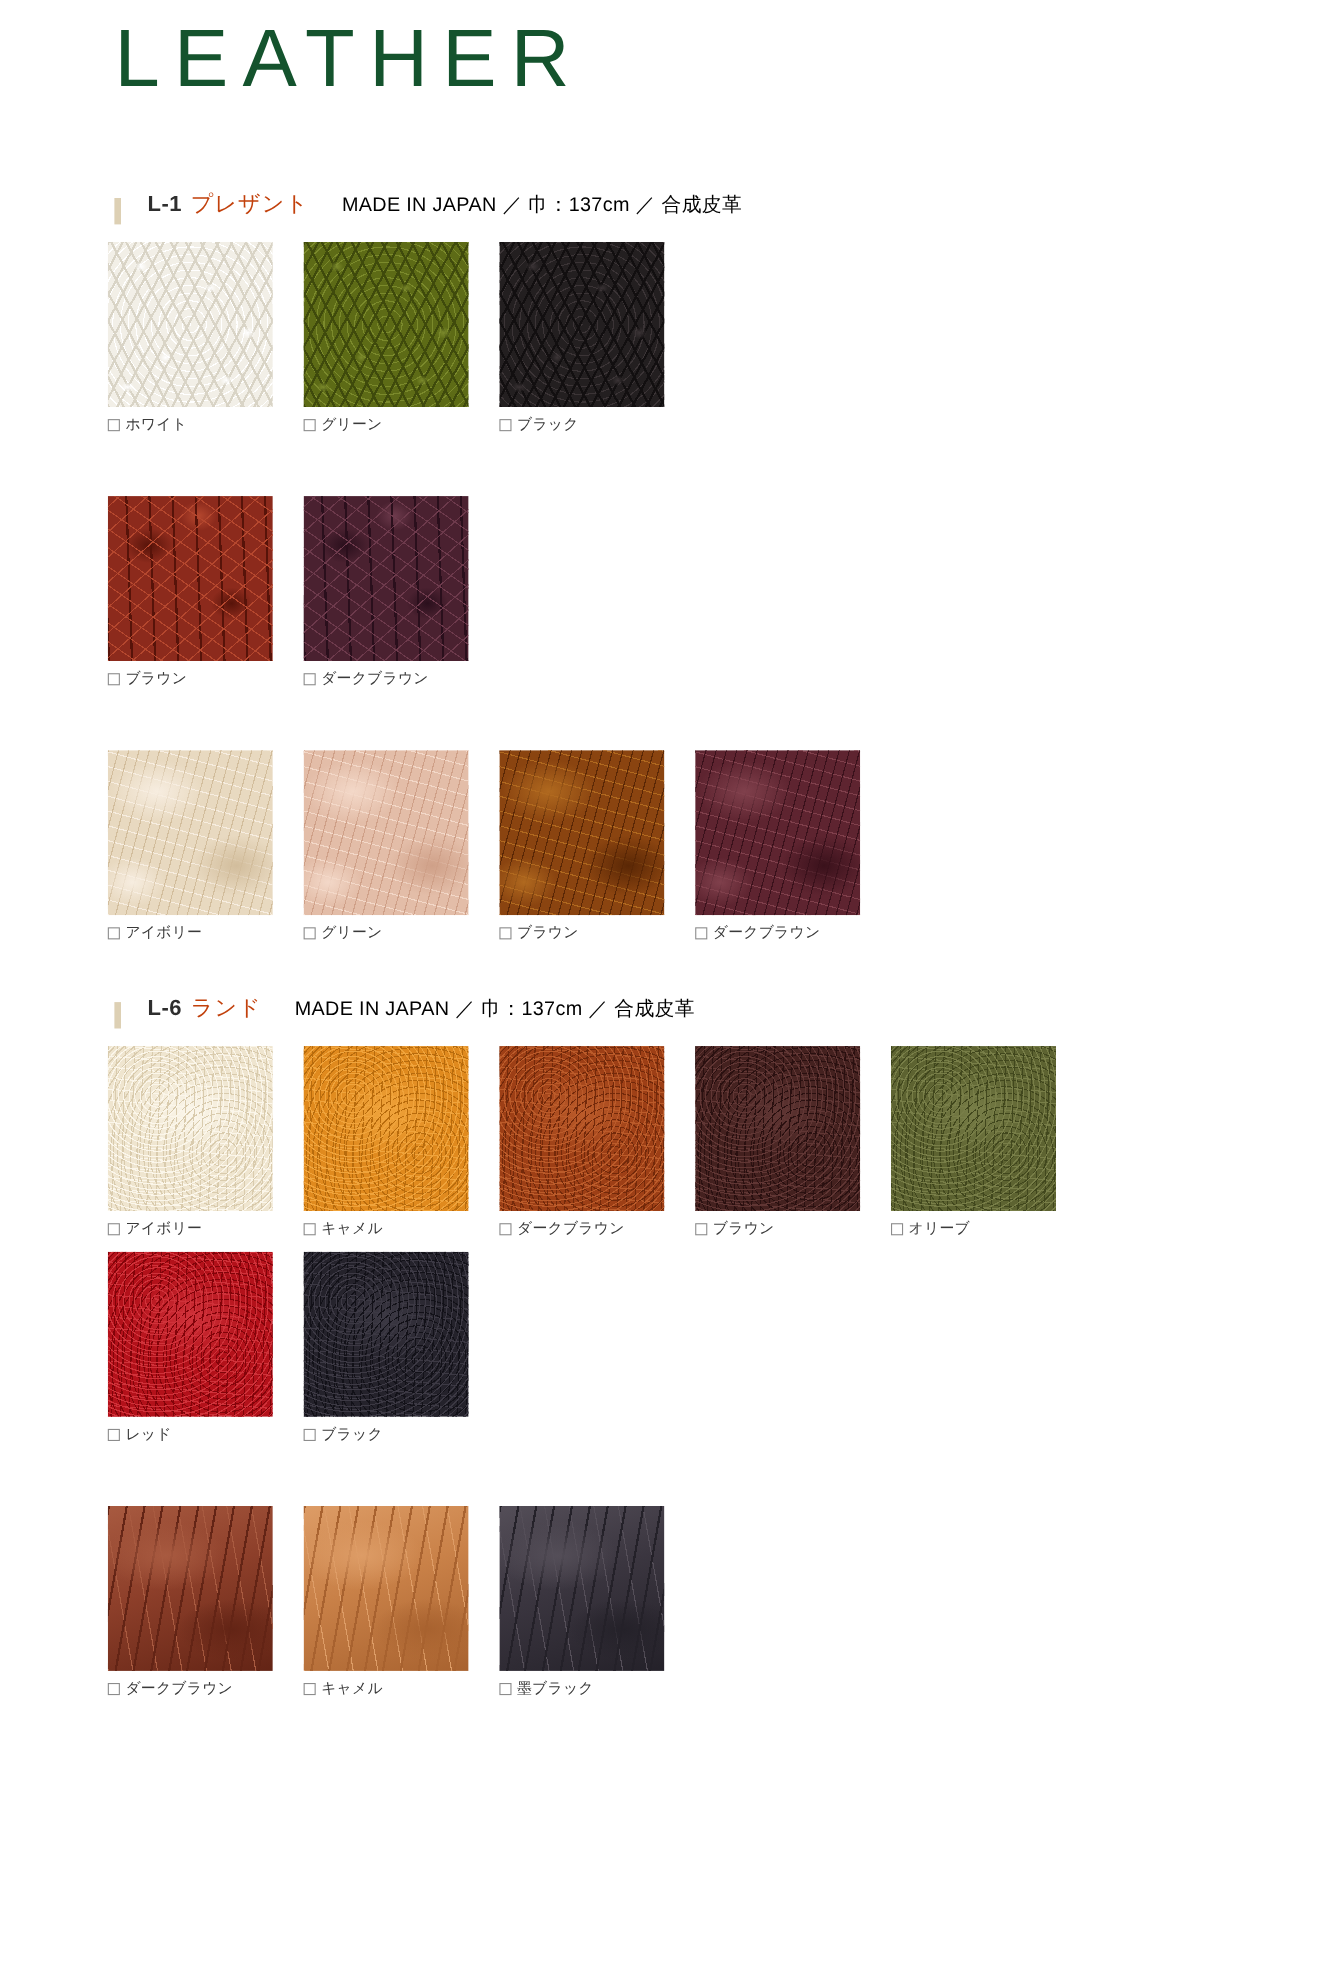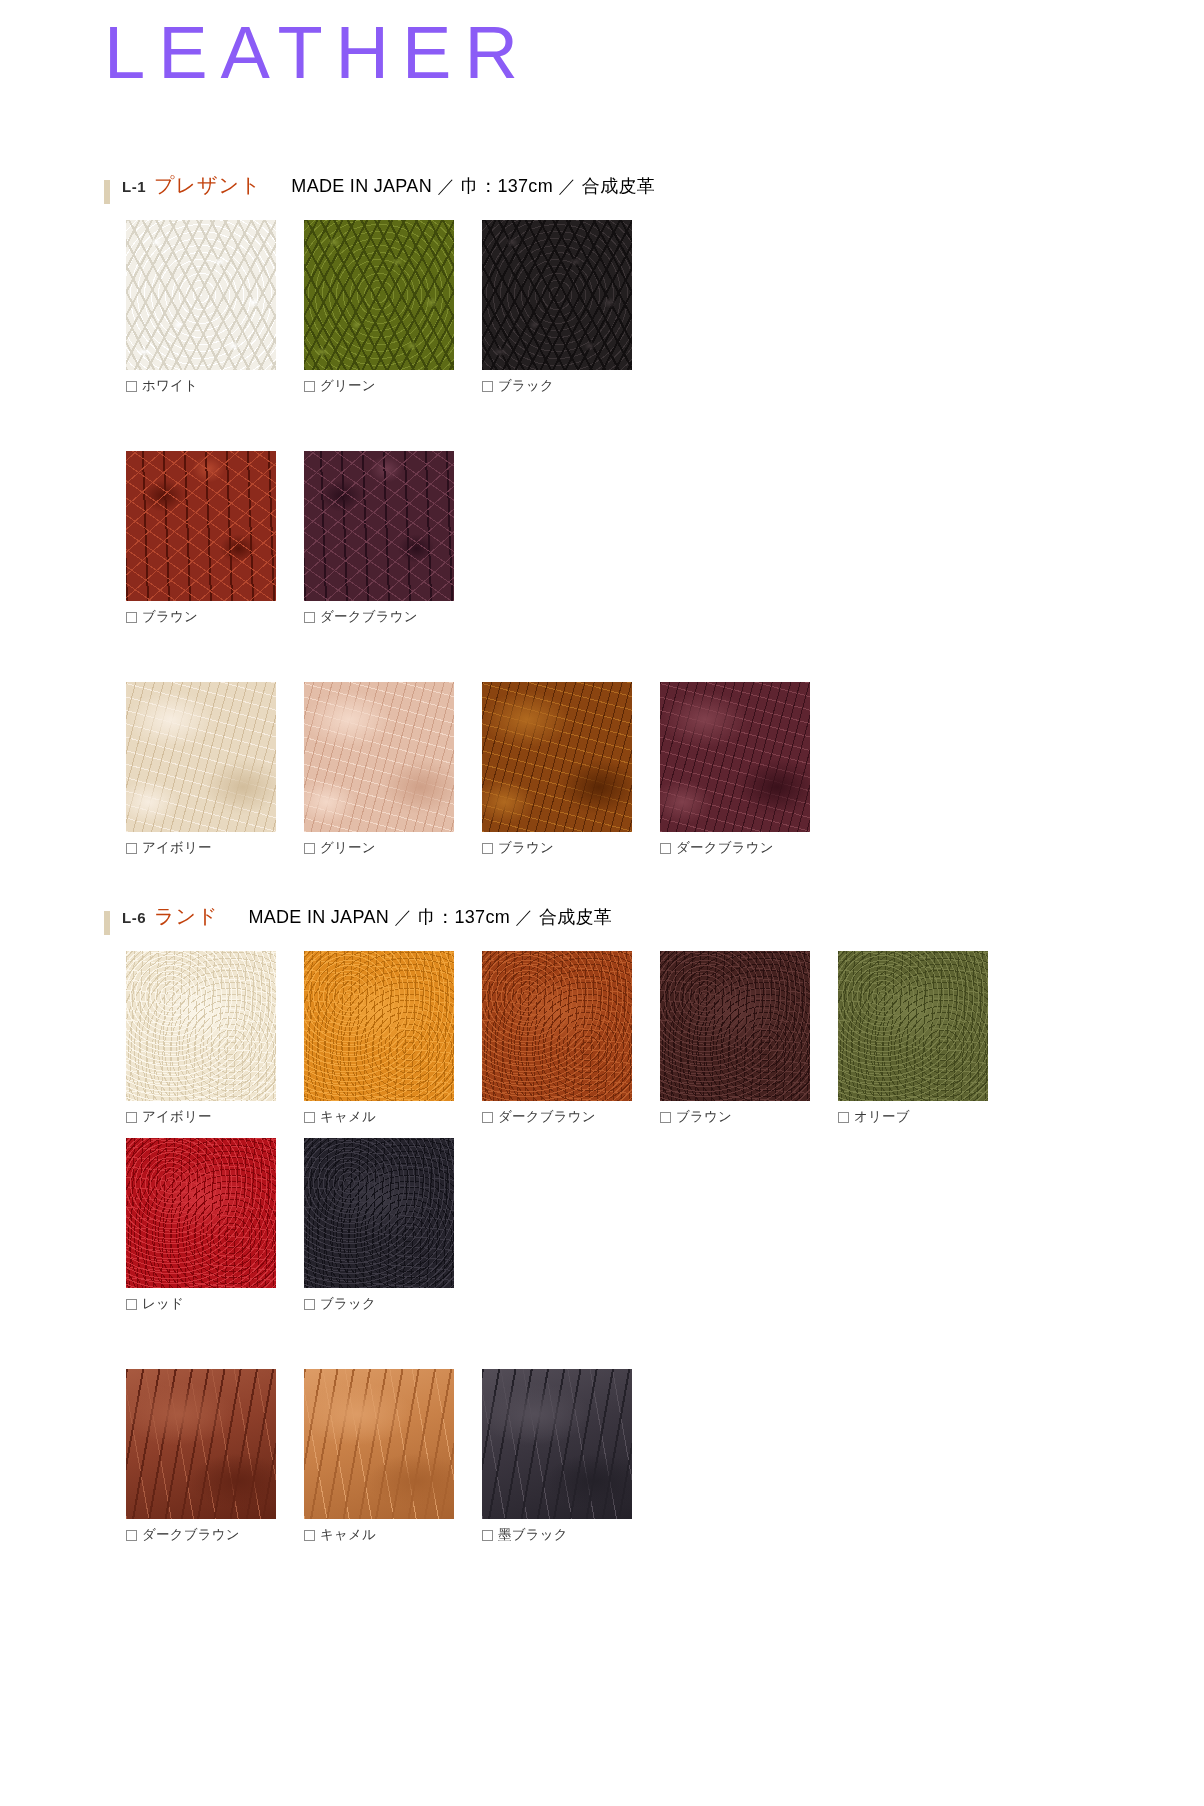--- a/index.html
+++ b/index.html
@@ -12,21 +12,21 @@
   }
   .page { position: relative; width: 1204px; height: 1806px; padding: 0; }
 
   
   .page-title {
     position: absolute;
     left: 104px; top: 16px;
     font-size: 74px;
     font-weight: 400;
     letter-spacing: 13px;
-    color: #8b5cf6;
+    color: #14532d;
     line-height: 1;
   }
 
   
   .sections { position: absolute; left: 0; top: 172px; width: 1204px; }
   .section { margin-bottom: 0; }
 
   .section-head {
     display: flex;
     align-items: baseline;
@@ -34,44 +34,44 @@
     padding-left: 104px;
     position: relative;
   }
   .accent-bar {
     position: absolute;
     left: 104px; top: 8px;
     width: 6px; height: 24px;
     background: #ddd0b4;
   }
   .sec-code {
-    font-size: 15px;
+    font-size: 20px;
     font-weight: 700;
     color: #2e2e2e;
-    margin-left: 18px;
+    margin-left: 30px;
     letter-spacing: 0.5px;
   }
   .sec-name {
     font-size: 20px;
     font-weight: 400;
     color: #c2410c;
     margin-left: 8px;
     letter-spacing: 1px;
   }
   .sec-spec {
     font-size: 18px;
     font-weight: 400;
     color: #000000;
     margin-left: 30px;
     letter-spacing: 0.3px;
     white-space: nowrap;
   }
 
   
-  .swatch-rows { padding-left: 98px; margin-top: 10px; margin-left: 28px; }
+  .swatch-rows { padding-left: 98px; margin-top: 10px; }
   .swatch-row { display: flex; }
   .swatch-cell { width: 178px; margin-right: 0; }
   .swatch {
     width: 150px; height: 150px;
     position: relative;
     overflow: hidden;
   }
   .swatch .grain {
     position: absolute; inset: 0;
   }

